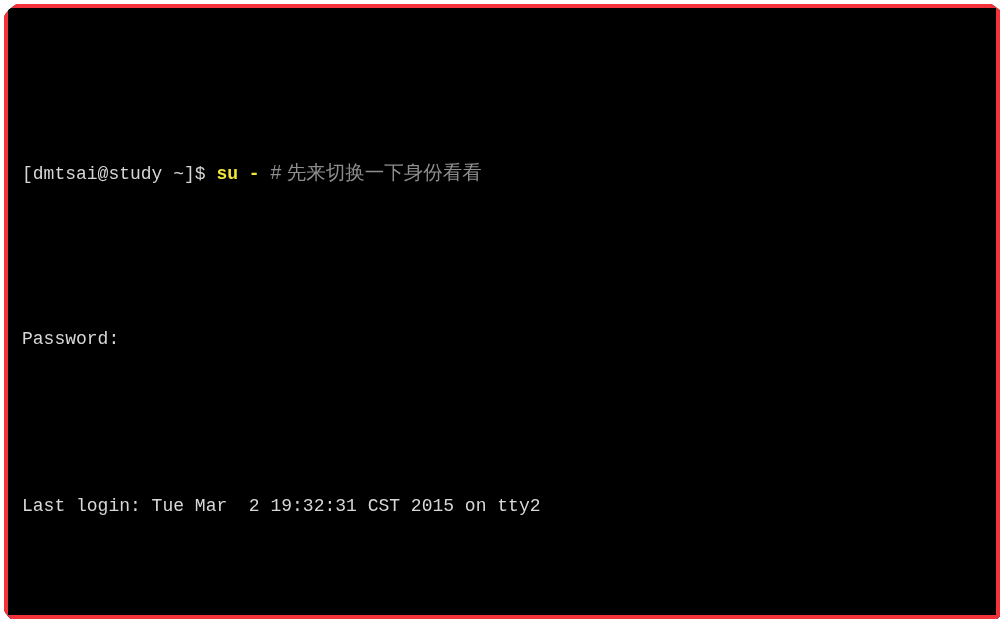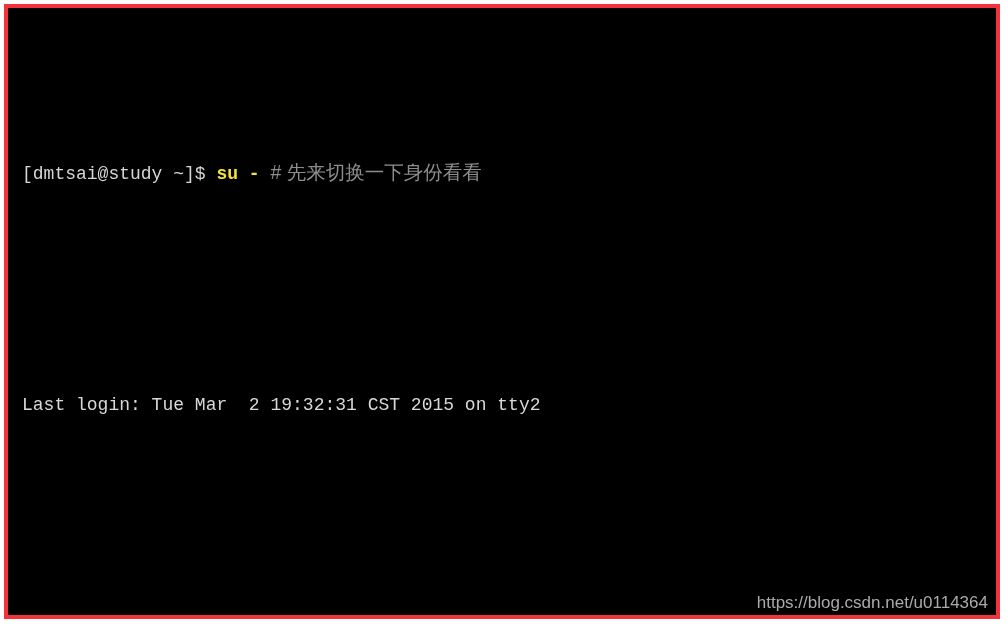--- a/index.html
+++ b/index.html
@@ -7,20 +7,21 @@
     margin: 0;
     padding: 0;
     background: #ffffff;
   }
   #screenshot {
     position: relative;
     width: 1008px;
     height: 627px;
     background: #ffffff;
     overflow: hidden;
+    border-radius: 32px;
   }
   
   #terminal-frame {
     position: absolute;
     left: 4px;
     top: 4px;
     width: 996px;
     height: 615px;
     box-sizing: border-box;
     border: 4px solid #f4323c;
@@ -80,33 +81,33 @@
 <body>
 
 <div id="screenshot">
   <div id="terminal-frame">
     <div id="terminal-body">
 
       
       <div class="line"><span class="prompt mono">[dmtsai@study ~]$ </span><span class="cmd mono">su -</span><span class="comment cn">  # 先来切换一下身份看看</span></div>
 
       
+      <div class="line mono">Password:</div>
 
       
       <div class="line mono">Last login: Tue Mar  2 19:32:31 CST 2015 on tty2</div>
 
       
       
 
       
       
 
       
       
 
       
       
       
 
     </div>
-    <div id="watermark">https://blog.csdn.net/u0114364</div>
   </div>
 </div>
 
 </body></html>

